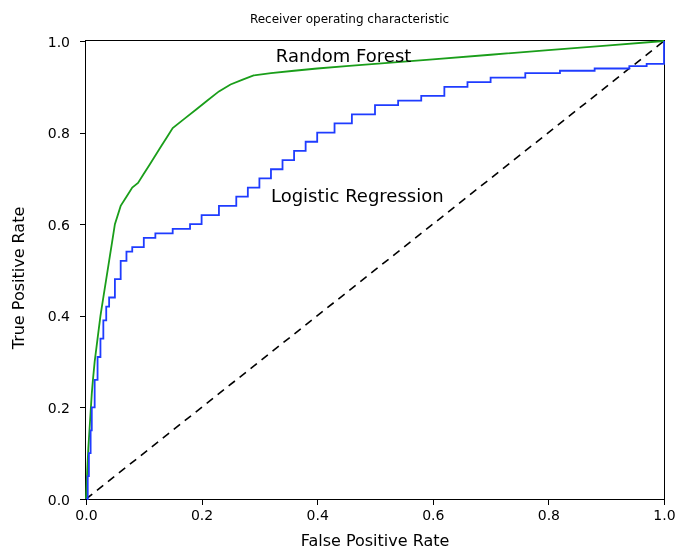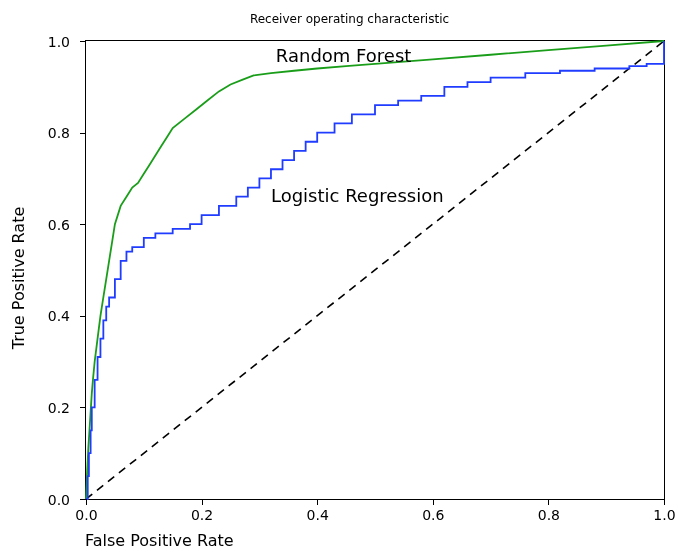--- a/index.html
+++ b/index.html
@@ -40,21 +40,21 @@
     transform: translate(-50%, -50%) rotate(-90deg);
     transform-origin: center;
     font-size: 16px;
     white-space: nowrap;
   }
   .xlabel {
     position: absolute;
     width: 580px;
     left: 85px;
     bottom: 6px;
-    text-align: left;
+    text-align: center;
     font-size: 16px;
   }
   
   .xtick {
     position: absolute;
     top: 100%;
     width: 1px;
   }
   .xtick .tick-mark {
     position: absolute;

